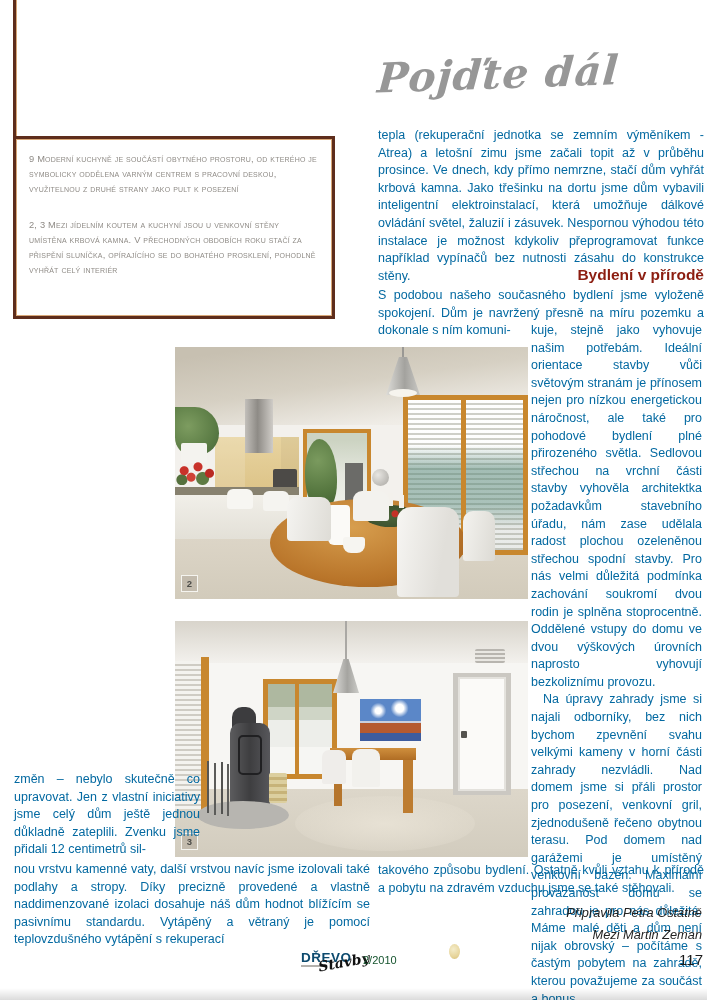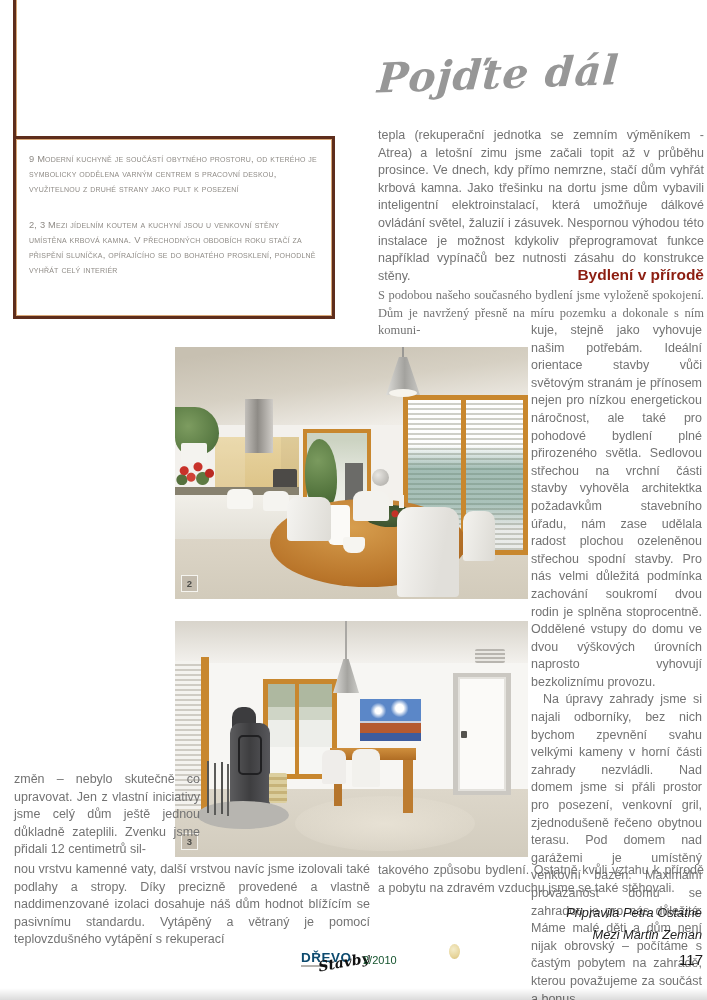--- a/index.html
+++ b/index.html
@@ -1,19 +1,19 @@
 <!DOCTYPE html>
 <html><head>
 <meta charset="utf-8">
 <style>
   html,body{margin:0;padding:0;background:#fff;}
   .page{position:relative;width:707px;height:1000px;background:#ffffff;overflow:hidden;
         font-family:"Liberation Sans",sans-serif;color:#1e1e1e;}
   .abs{position:absolute;}
-  .body-text{font-size:12.5px;line-height:17.6px;text-align:justify;color:#737373;}
+  .body-text{font-size:12.5px;line-height:17.6px;text-align:justify;color:#0369a1;}
   .caption-box{border:3px solid #5e2d1c;box-shadow:inset 0 0 0 1px #d8a878;box-sizing:border-box;}
   .caption-text{font-size:9.3px;line-height:15.2px;letter-spacing:0.2px;
                 font-variant:small-caps;color:#8f8b86;text-align:left;}
   .left-rule{background:#5e2d1c;box-shadow:1px 0 0 #d8a878;}
   .script-heading{font-family:"DejaVu Serif",serif;font-style:italic;font-weight:600;
                   font-size:41px;color:#979797;transform:skewX(-6deg) rotate(-2deg);letter-spacing:1px;}
   .section-heading{font-size:15.5px;font-weight:bold;color:#8c1d10;}
   .credits{font-style:italic;font-size:12.8px;line-height:22px;color:#222;text-align:right;}
   .photo{position:absolute;overflow:hidden;background:#f2f0ec;}
   .pe{position:absolute;}
@@ -40,21 +40,21 @@
     <div class="caption-text">9  Moderní kuchyně je součástí obytného prostoru, od kterého je symbolicky oddělena varným centrem s pracovní deskou, využitelnou z druhé strany jako pult k posezení</div>
     <div class="caption-text" style="margin-top:20px;">2, 3  Mezi jídelním koutem a kuchyní jsou u venkovní stěny umístěna krbová kamna. V přechodných obdobích roku stačí za přispění sluníčka, opírajícího se do bohatého prosklení, pohodlně vyhřát celý interiér</div>
   </div>
 
   <div class="abs script-heading" style="left:378px;top:50px;width:260px;">Pojďte dál</div>
 
   <div class="abs body-text" style="left:378px;top:127px;width:326px;">tepla (rekuperační jednotka se zemním výměníkem - Atrea) a letošní zimu jsme začali topit až v průběhu prosince. Ve dnech, kdy přímo nemrzne, stačí dům vyhřát krbová kamna. Jako třešinku na dortu jsme dům vybavili inteligentní elektroinstalací, která umožňuje dálkové ovládání světel, žaluzií i zásuvek. Nespornou výhodou této instalace je možnost kdykoliv přeprogramovat funkce například vypínačů bez nutnosti zásahu do konstrukce stěny.</div>
 
   <div class="abs section-heading" style="left:378px;top:266px;width:326px;text-align:right;">Bydlení v přírodě</div>
 
-  <div class="abs body-text" style="left:378px;top:287px;width:326px;font-family:Liberation Serif, serif;">S podobou našeho současného bydlení jsme vyloženě spokojení. Dům je navržený přesně na míru pozemku a dokonale s ním komuni-</div>
+  <div class="abs body-text" style="left:378px;top:287px;width:326px;">S podobou našeho současného bydlení jsme vyloženě spokojení. Dům je navržený přesně na míru pozemku a dokonale s ním komuni-</div>
 
   <div class="abs" style="left:531px;top:322px;width:171px;">
     <div class="body-text">kuje, stejně jako vyhovuje našim potřebám. Ideální orientace stavby vůči světovým stranám je přínosem nejen pro nízkou energetickou náročnost, ale také pro pohodové bydlení plné přirozeného světla. Sedlovou střechou na vrchní části stavby vyhověla architektka požadavkům stavebního úřadu, nám zase udělala radost plochou ozeleněnou střechou spodní stavby. Pro nás velmi důležitá podmínka zachování soukromí dvou rodin je splněna stoprocentně. Oddělené vstupy do domu ve dvou výškových úrovních naprosto vyhovují bezkoliznímu provozu.</div>
     <div class="body-text indent">Na úpravy zahrady jsme si najali odborníky, bez nich bychom zpevnění svahu velkými kameny v horní části zahrady nezvládli. Nad domem jsme si přáli prostor pro posezení, venkovní gril, zjednodušeně řečeno obytnou terasu. Pod domem nad garážemi je umístěný venkovní bazén. Maximální provázanost domu se zahradou je pro nás důležitá. Máme malé děti a dům není nijak obrovský – počítáme s častým pobytem na zahradě, kterou považujeme za součást a bonus</div>
   </div>
 
   <div class="photo" style="left:175px;top:347px;width:353px;height:252px;">
 
     <div class="pe" style="left:0;top:0;width:353px;height:100px;background:linear-gradient(172deg,#c7c0b1 8%,#d6d0c3 40%,#efece6 70%,#f6f4f0 90%);"></div>
 

